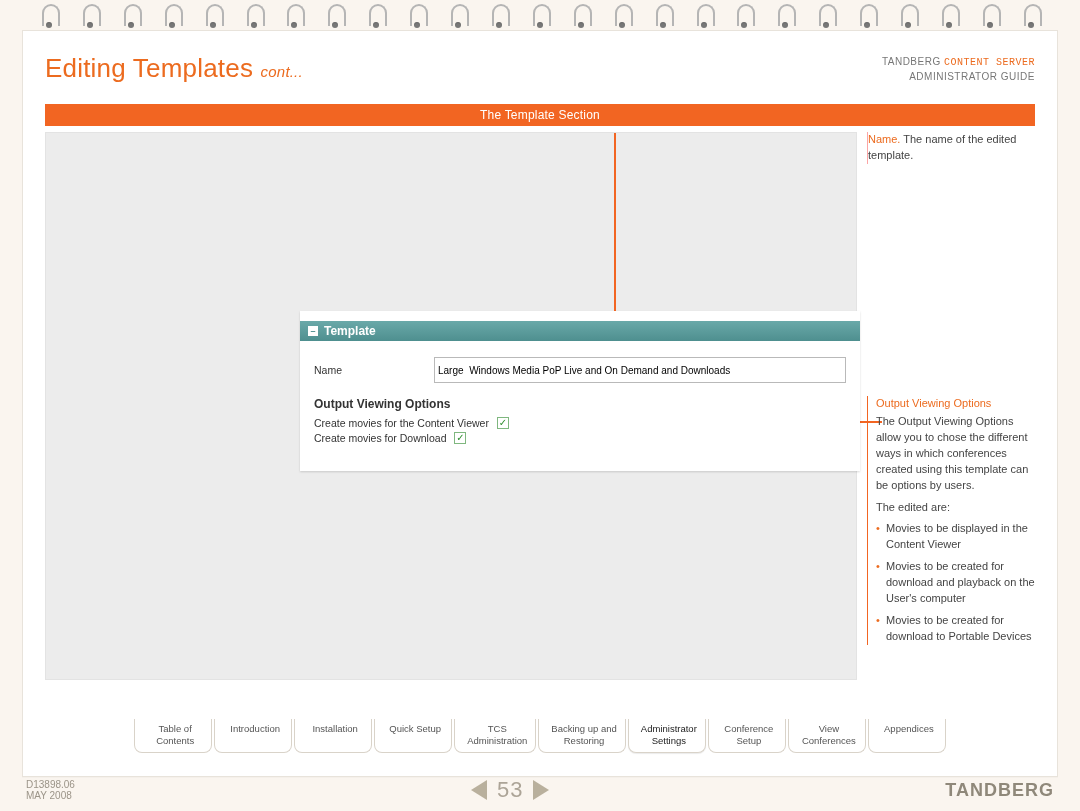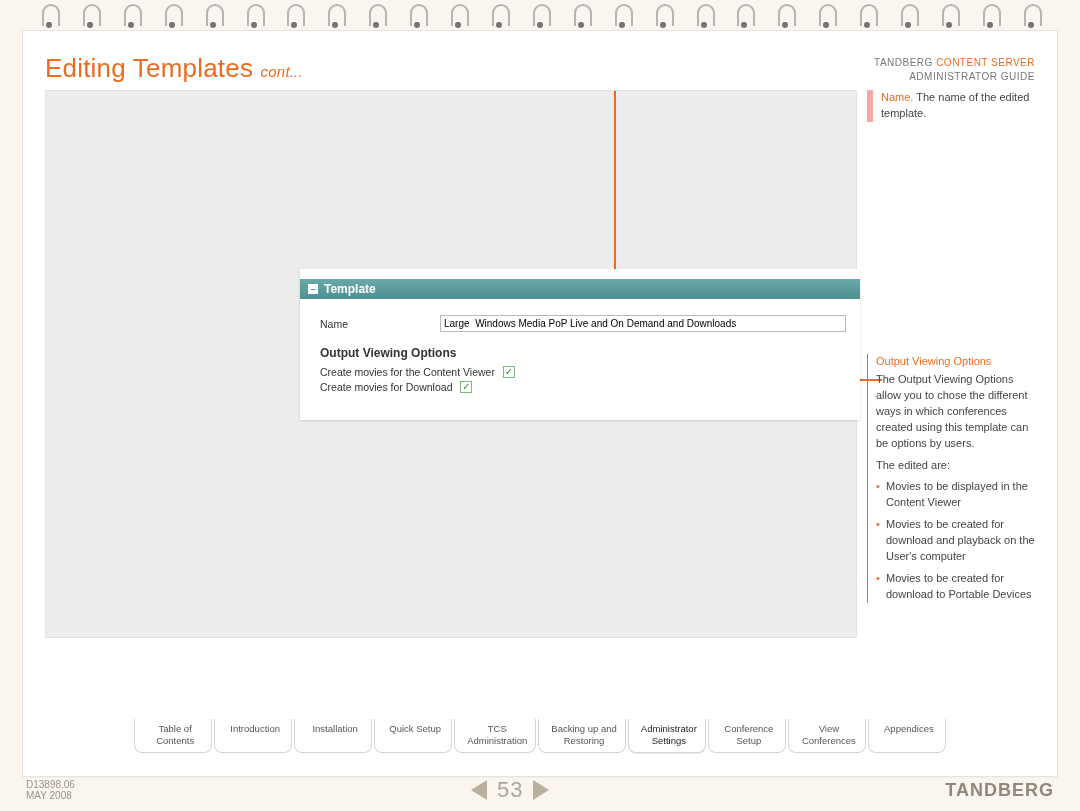--- a/index.html
+++ b/index.html
@@ -31,36 +31,36 @@
     border: 2px solid #b5b5b5; border-bottom: none;
     border-radius: 10px 10px 0 0;
   }
   .sheet {
     position: absolute; left: 22px; right: 22px; top: 30px; bottom: 34px;
     background: #fff;
     border: 1px solid #e8e3db;
     box-shadow: 0 1px 0 rgba(0,0,0,.02);
     padding: 22px 22px 0 22px;
   }
-  .header-row { display: flex; justify-content: space-between; align-items: flex-end; margin-bottom: 6px; }
+  .header-row { display: flex; justify-content: space-between; align-items: flex-end; margin-bottom: 20px; }
   .page-title { font-size: 26px; color: #ec6b1f; font-weight: 400; letter-spacing: .2px; }
   .page-title .cont { font-size: 15px; font-style: italic; color: #ec6b1f; }
   .doc-id { text-align: right; font-size: 10px; color: #777; letter-spacing: .5px; line-height: 1.4; }
-  .doc-id .orange { color: #ec6b1f; }
+  .doc-id .orange { color: #ec6b1f; font-family: Liberation Mono, monospace; }
   .section-bar {
     background: #f26522; color: #fff; font-size: 12px;
     text-align: center; padding: 4px 0; letter-spacing: .2px;
   }
   .content-row { display: flex; gap: 10px; margin-top: 6px; height: 548px; }
   .canvas {
     flex: 1; background: #ececec; position: relative;
     border: 1px solid #e3e3e3;
   }
   .sidebar { width: 168px; font-size: 11px; color: #444; line-height: 1.45; position: relative; }
-  .side-box { border-left: 6px solid #fca5a5; padding-left: 8px; margin-bottom: 20px; }
+  .side-box { border-left: 1px solid #fca5a5; margin-bottom: 20px; }
   .side-head { color: #ec6b1f; font-size: 11px; display: inline; }
   .side-body { display: inline; }
   .side-box2 { border-left: 1px solid #f26522; padding-left: 8px; margin-top: 232px; }
   .side-box2 .side-head { display: block; margin-bottom: 2px; }
   .side-box2 p { margin-bottom: 6px; }
   .side-box2 ul { list-style: none; padding-left: 0; }
   .side-box2 li { position: relative; padding-left: 10px; margin-bottom: 6px; }
   .side-box2 li::before { content: "•"; color: #ec6b1f; position: absolute; left: 0; top: 0; }
 
   
@@ -73,26 +73,26 @@
     height: 10px; background: #fff;
   }
   .shot-torn-top { border-radius: 6px 6px 60% 60% / 6px 6px 10px 10px; }
   .shot-torn-bot { border-radius: 60% 60% 6px 6px / 10px 10px 6px 6px; }
   .shot-bar {
     background: linear-gradient(#6aa9a9, #4e8f8f);
     color: #fff; font-weight: bold; font-size: 12px;
     padding: 3px 8px; display: flex; align-items: center; gap: 6px;
   }
   .shot-bar .box { width: 10px; height: 10px; background: #fff; color:#4e8f8f; font-size:9px; line-height:10px; text-align:center; }
-  .shot-body { padding: 10px 14px 14px 20px; }
+  .shot-body { padding: 10px 14px 14px 14px; }
   .form-row { display: flex; align-items: center; margin: 6px 0 14px 0; }
   .form-row label { width: 120px; font-size: 10.5px; color: #333; }
   .form-row input[type=text] {
     flex: 1; border: 1px solid #b9b9b9; font-size: 10px; padding: 1px 3px;
-    height: 17px; background: #fff;
+    height: 26px; background: #fff;
   }
   .shot-sub { font-weight: bold; font-size: 12px; margin: 6px 0 6px 0; }
   .chk-row { display:flex; align-items:center; gap:8px; font-size:10.5px; margin: 3px 0; }
   .chk {
     width: 12px; height: 12px; border: 1px solid #7fb77f; background: #fff;
     display:inline-flex; align-items:center; justify-content:center;
   }
   .chk.checked::after { content:"✓"; font-size:10px; color:#2e8d2e; line-height:1; }
 
   
@@ -164,20 +164,21 @@
       <span>Editing Templates</span>
       <span class="cont">cont...</span>
     </div>
     <div class="doc-id">
       <span>TANDBERG</span>
       <span class="orange">CONTENT SERVER</span><br>
       <span>ADMINISTRATOR GUIDE</span>
     </div>
   </div>
 
+  <div class="section-bar">The Template Section</div>
 
   <div class="content-row">
     <div class="canvas">
 
       <div class="line-v" style="left:568px; top:0; height:196px;"></div>
       <div class="arrow-down" style="left:563px; top:196px;"></div>
 
       <div class="line-h" style="left:456px; top:288px; width:380px;"></div>
       <div class="arrow-left" style="left:448px; top:283px;"></div>
 

